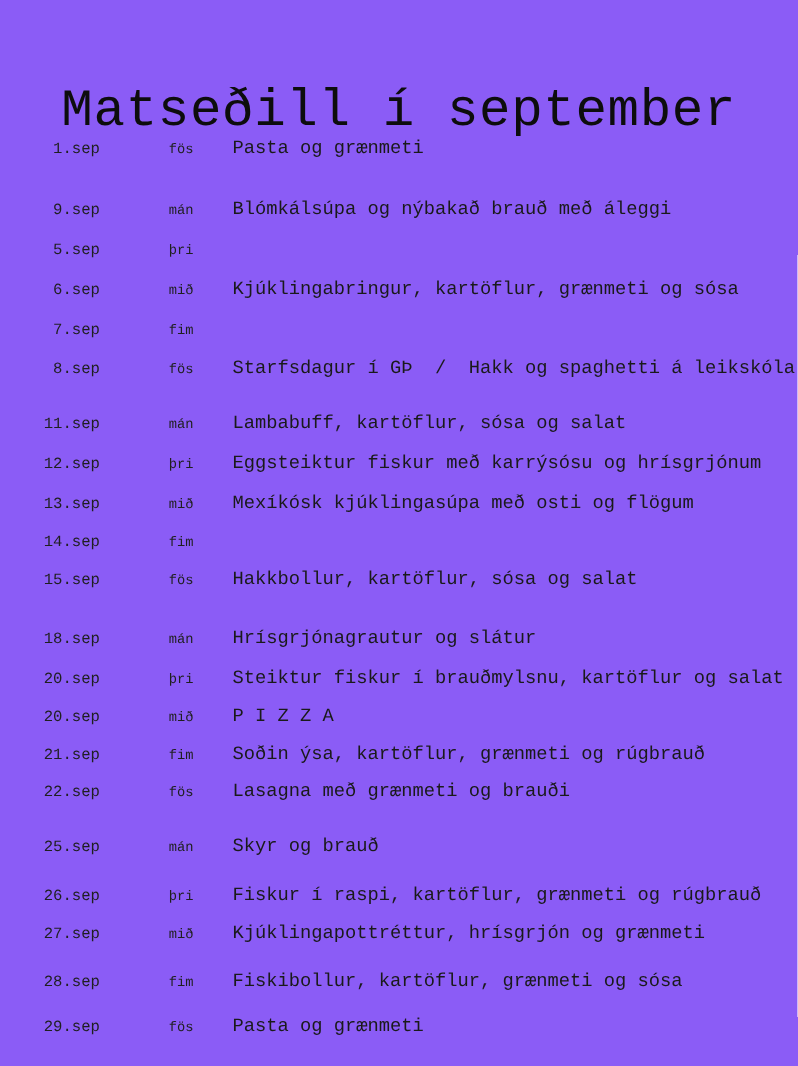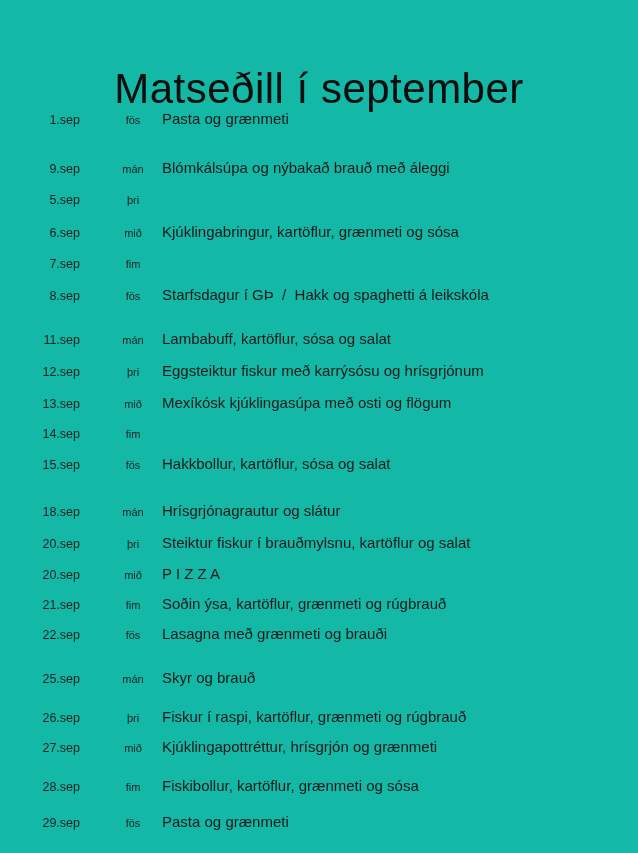--- a/index.html
+++ b/index.html
@@ -4,23 +4,23 @@
 <style>
   html, body {
     margin: 0;
     padding: 0;
     background: #ffffff;
   }
   .page {
     position: relative;
     width: 638px;
     height: 853px;
-    background: #14b8a6;
+    background: #8b5cf6;
     overflow: hidden;
-    font-family: Liberation Sans, sans-serif;
+    font-family: Liberation Mono, monospace;
   }
   .page-title {
     position: absolute;
     top: 38px;
     left: 0;
     width: 100%;
     text-align: center;
     font-size: 42px;
     font-weight: 400;
     letter-spacing: 0.5px;
@@ -35,20 +35,21 @@
     width: 100%;
     height: 100%;
   }
   .row {
     position: absolute;
     left: 0;
     width: 100%;
     display: flex;
     align-items: baseline;
     line-height: 20px;
+    gap: 12px;
   }
   .date {
     width: 80px;
     text-align: right;
     font-size: 12.5px;
     color: #1f1f1f;
     flex: 0 0 auto;
   }
   .day {
     width: 54px;

